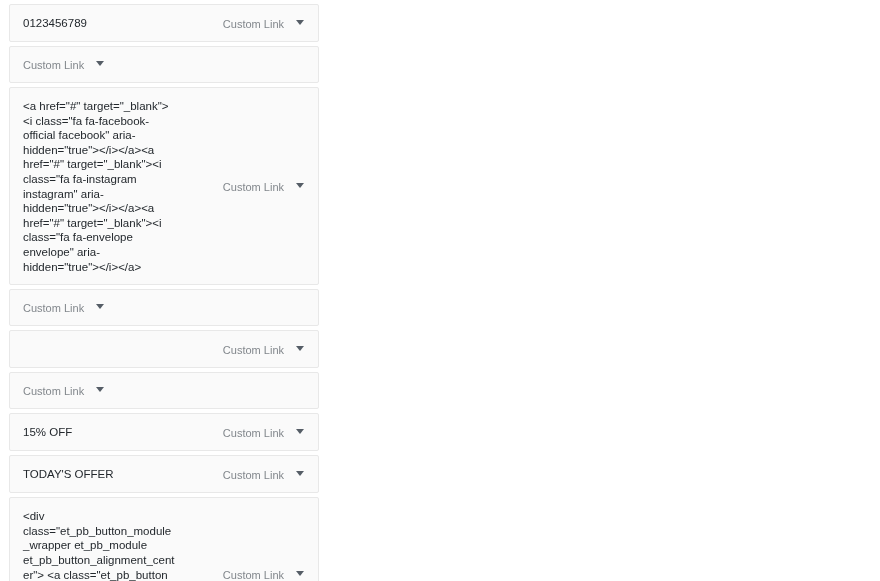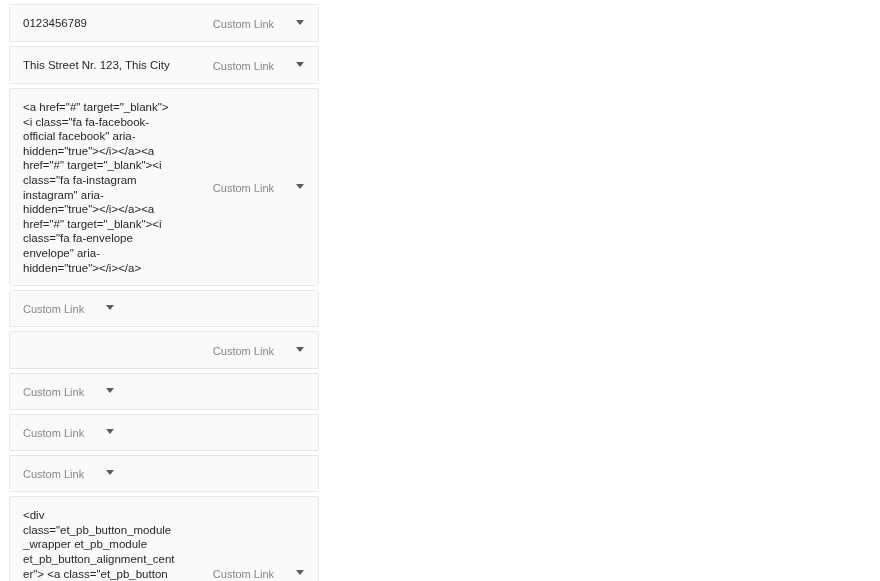--- a/index.html
+++ b/index.html
@@ -60,21 +60,21 @@
   
   .menu-row.is-code .row-title {
     max-width: 152px;
     line-height: 14.6px;
   }
 
   .row-meta {
     flex: 0 0 auto;
     display: flex;
     align-items: flex-start;
-    gap: 20px;
+    gap: 10px;
     padding-top: 1px;
   }
 
   .row-type {
     font-size: 11px;
     line-height: 14px;
     color: #82878c;
     white-space: nowrap;
     font-weight: 400;
   }
@@ -105,21 +105,20 @@
           <span class="row-toggle">
             <svg width="10" height="10" viewBox="0 0 10 10">
               <path d="M1 3 L9 3 L5 8 Z" fill="#555d66"></path>
             </svg>
           </span>
         </div>
       </div>
     </div>
     <div class="menu-row">
       <div class="row-inner">
-        <div class="row-title">This Street Nr. 123, This City</div>
         <div class="row-meta">
           <span class="row-type">Custom Link</span>
           <span class="row-toggle">
             <svg width="10" height="10" viewBox="0 0 10 10">
               <path d="M1 3 L9 3 L5 8 Z" fill="#555d66"></path>
             </svg>
           </span>
         </div>
       </div>
     </div>
@@ -168,32 +167,34 @@
           <span class="row-toggle">
             <svg width="10" height="10" viewBox="0 0 10 10">
               <path d="M1 3 L9 3 L5 8 Z" fill="#555d66"></path>
             </svg>
           </span>
         </div>
       </div>
     </div>
     <div class="menu-row">
       <div class="row-inner">
-        <div class="row-meta">
-          <span class="row-type">Custom Link</span>
-          <span class="row-toggle">
-            <svg width="10" height="10" viewBox="0 0 10 10">
-              <path d="M1 3 L9 3 L5 8 Z" fill="#555d66"></path>
-            </svg>
-          </span>
-        </div>
-      </div>
-    </div>
-    <div class="menu-row">
-      <div class="row-inner">
+        <div class="row-title">15% OFF</div>
+        <div class="row-meta">
+          <span class="row-type">Custom Link</span>
+          <span class="row-toggle">
+            <svg width="10" height="10" viewBox="0 0 10 10">
+              <path d="M1 3 L9 3 L5 8 Z" fill="#555d66"></path>
+            </svg>
+          </span>
+        </div>
+      </div>
+    </div>
+    <div class="menu-row">
+      <div class="row-inner">
+        <div class="row-title">TODAY'S OFFER</div>
         <div class="row-meta">
           <span class="row-type">Custom Link</span>
           <span class="row-toggle">
             <svg width="10" height="10" viewBox="0 0 10 10">
               <path d="M1 3 L9 3 L5 8 Z" fill="#555d66"></path>
             </svg>
           </span>
         </div>
       </div>
     </div>

